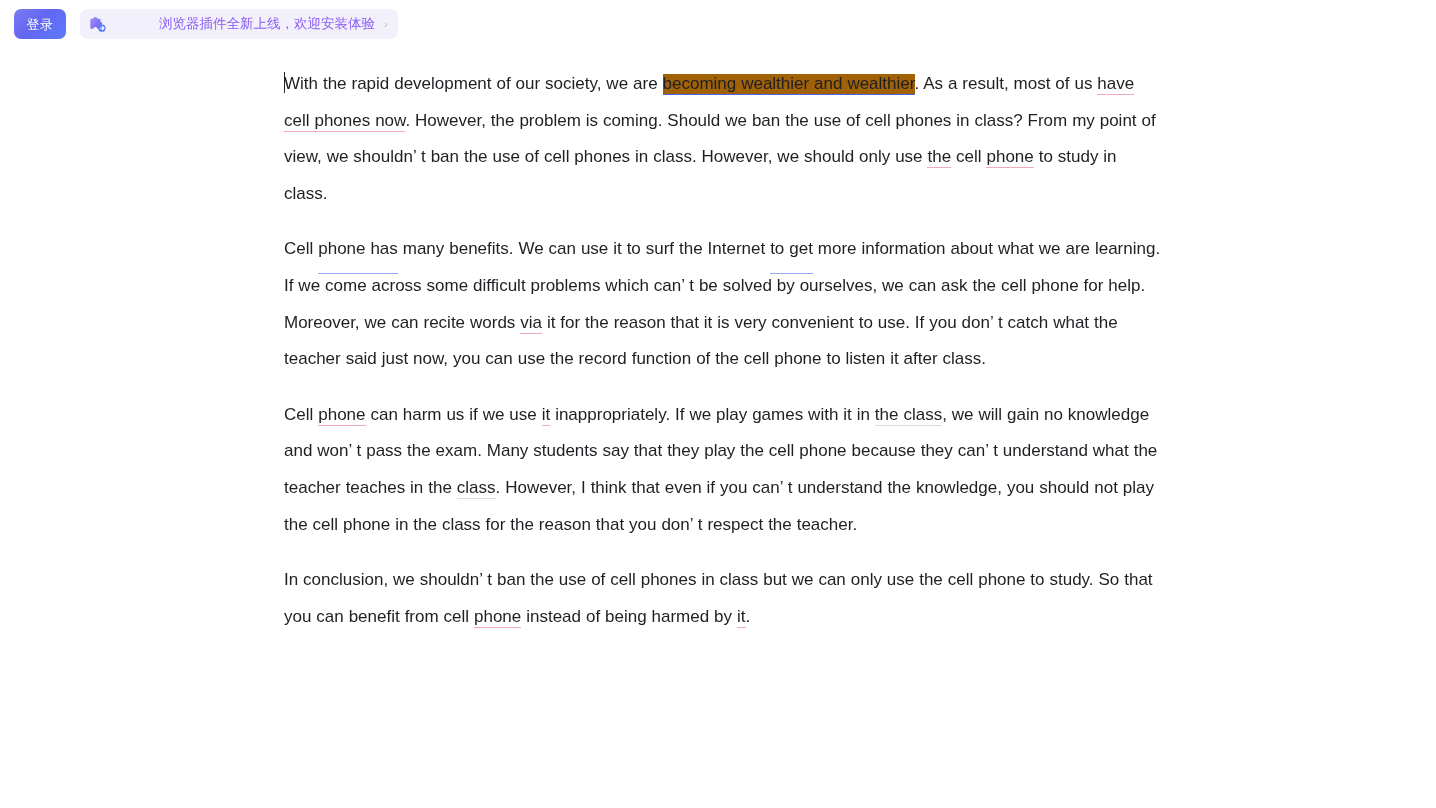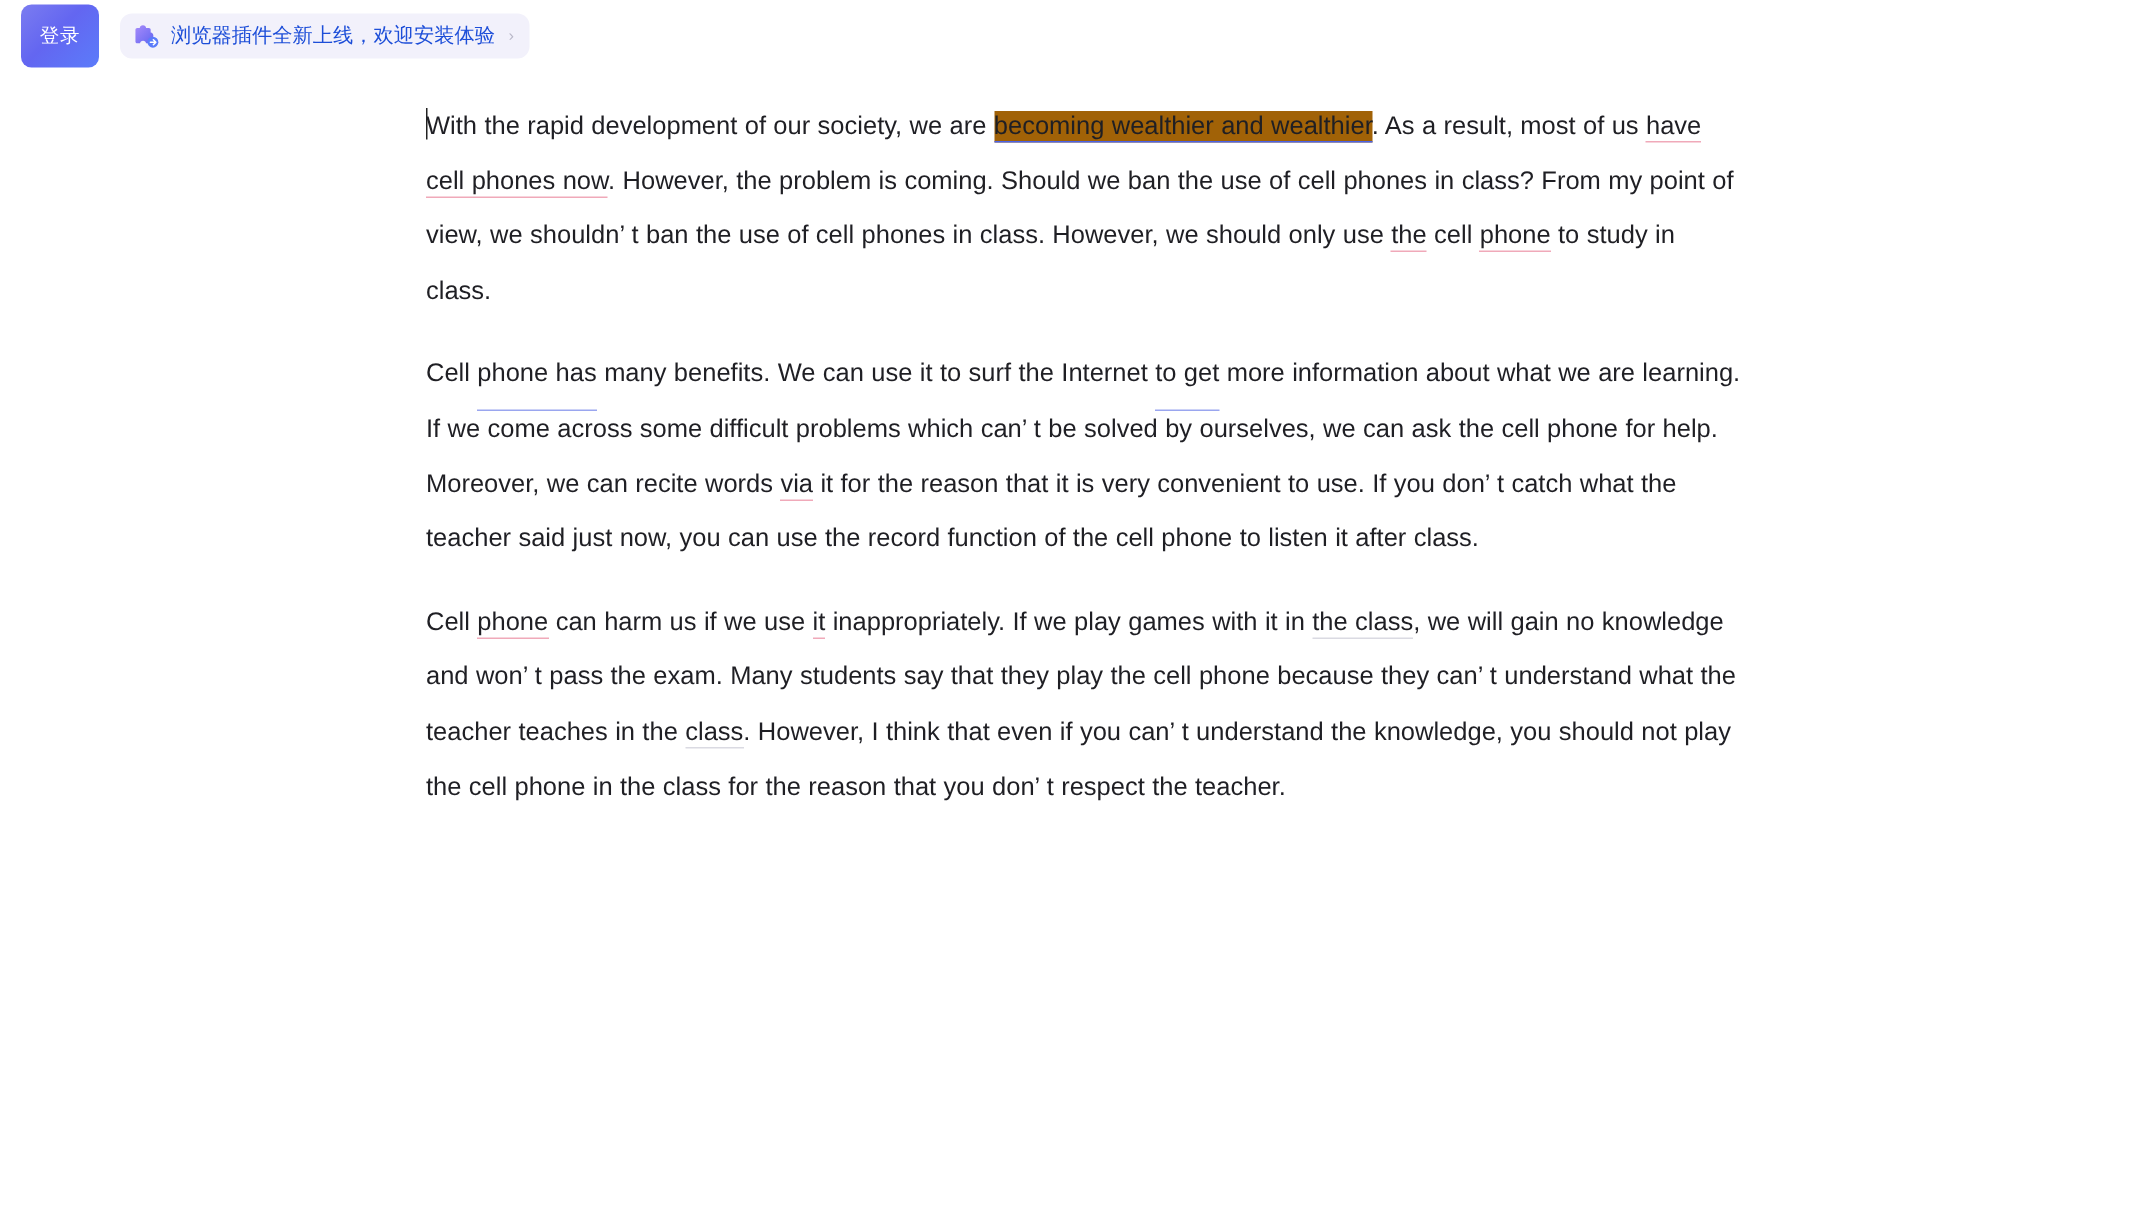--- a/index.html
+++ b/index.html
@@ -18,21 +18,21 @@
     position: relative;
     height: 48px;
     display: flex;
     align-items: center;
     padding: 0 14px;
     gap: 14px;
   }
 
   .login-btn {
     width: 52px;
-    height: 42px;
+    height: 30px;
     border-radius: 7px;
     background: linear-gradient(135deg, #7b7cf0 0%, #6366f1 45%, #5b7cfa 100%);
     color: #ffffff;
     font-size: 13px;
     line-height: 30px;
     letter-spacing: 0.5px;
     cursor: pointer;
     user-select: none;
     border: none;
     font-family: "Liberation Sans", "DejaVu Sans", sans-serif;
@@ -52,22 +52,23 @@
 
   .promo-icon {
     width: 19px;
     height: 19px;
     flex: 0 0 19px;
     display: block;
   }
 
   .promo-text {
     font-size: 13.5px;
-    color: #1d4ed8;
+    color: #8b5cf6;
     white-space: nowrap;
+    margin-left: 45px;
   }
 
   .promo-chevron {
     color: #b9b8c8;
     font-size: 11px;
     line-height: 1;
     margin-left: 2px;
   }
 
   
@@ -162,14 +163,15 @@
     </span>
     <span class="promo-text">浏览器插件全新上线，欢迎安装体验</span>
     <span class="promo-chevron">›</span>
   </div>
 </div>
 
 <div class="doc" id="doc">
     <p class="para"><span class="caret"></span><span>With the rapid development of our society, we are </span><span class="sugg-blue-hl">becoming wealthier and wealthier</span><span>. As a result, most of us </span><span class="sugg-pink">have cell phones now</span><span>. However, the problem is coming. Should we ban the use of cell phones in class? From my point of view, we shouldn’ t ban the use of cell phones in class. However, we should only use </span><span class="sugg-pink">the</span><span> cell </span><span class="sugg-pink">phone</span><span> to study in class.</span></p>
     <p class="para"><span>Cell </span><span class="sugg-blue">phone has</span><span> many benefits. We can use it to surf the Internet </span><span class="sugg-blue">to get</span><span> more information about what we are learning. If we come across some difficult problems which can’ t be solved by ourselves, we can ask the cell phone for help. Moreover, we can recite words </span><span class="sugg-pink">via</span><span> it for the reason that it is very convenient to use. If you don’ t catch what the teacher said just now, you can use the record function of the cell phone to listen it after class.</span></p>
     <p class="para"><span>Cell </span><span class="sugg-pink">phone</span><span> can harm us if we use </span><span class="sugg-pink">it</span><span> inappropriately. If we play games with it in </span><span class="sugg-faint">the class</span><span>, we will gain no knowledge and won’ t pass the exam. Many students say that they play the cell phone because they can’ t understand what the teacher teaches in the </span><span class="sugg-faint">class</span><span>. However, I think that even if you can’ t understand the knowledge, you should not play the cell phone in the class for the reason that you don’ t respect the teacher.</span></p>
+    <p class="para"><span>In conclusion, we shouldn’ t ban the use of cell phones in class but we can only use the cell phone to study. So that you can benefit from cell </span><span class="sugg-pink">phone</span><span> instead of being harmed by </span><span class="sugg-pink">it</span><span>.</span></p>
     <p class="para cn cut">&nbsp;</p>
   </div>
 
 </body></html>

